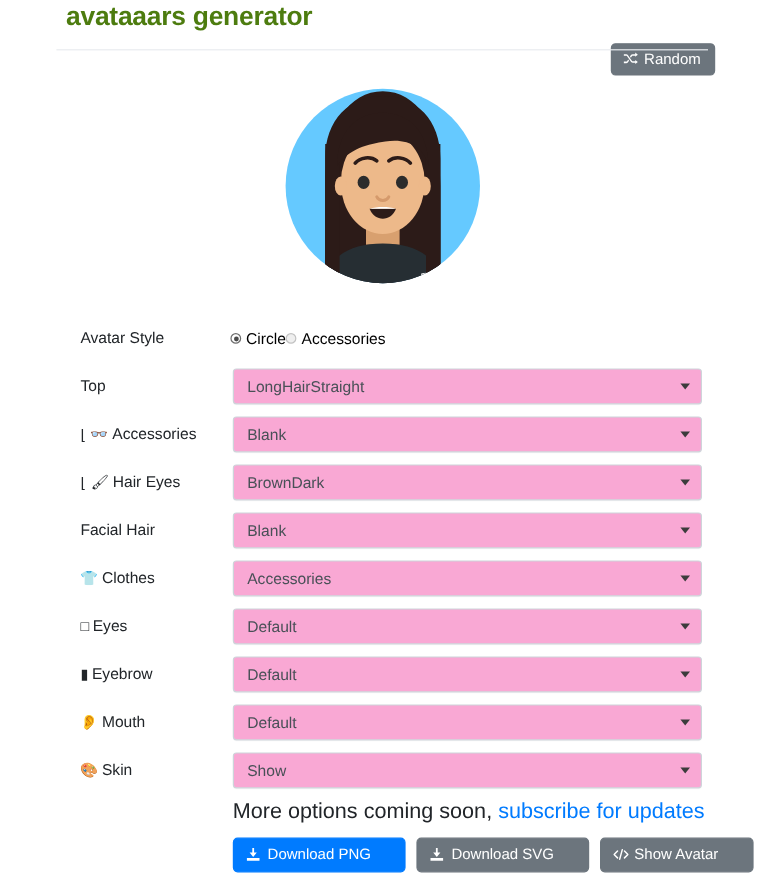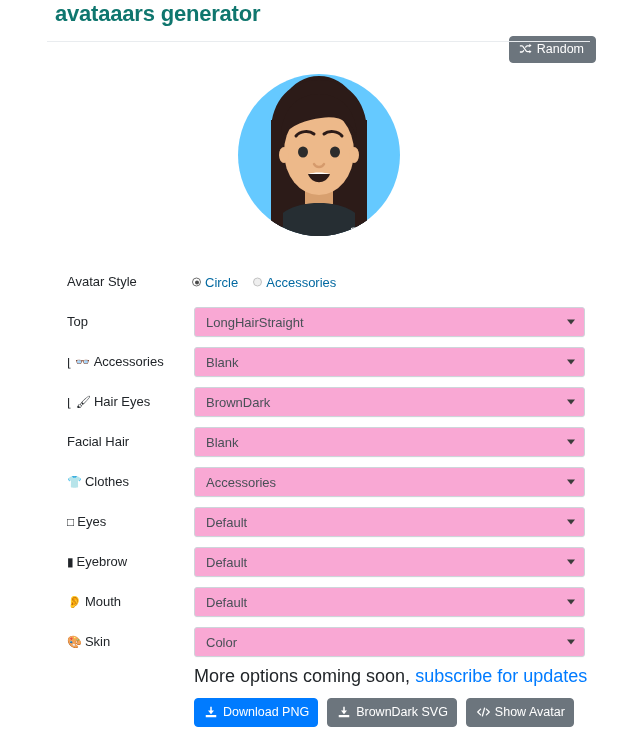--- a/index.html
+++ b/index.html
@@ -27,21 +27,21 @@
     position: relative;
     padding: 0 47px;
     height: 44px;
   }
   .app-title {
     position: absolute;
     left: 55px;
     top: 0px;
     font-size: 22px;
     font-weight: bold;
-    color: #0f766e;
+    color: #4d7c0f;
     letter-spacing: -0.2px;
     line-height: 28px;
     white-space: nowrap;
   }
   .random-btn {
     position: absolute;
     right: 41px;
     top: 0px;
     background: #6c757d;
     color: #ffffff;
@@ -134,23 +134,23 @@
     left: 194px;
     width: 391px;
   }
   .radio-group {
     position: absolute;
     left: 192px;
     top: 50%;
     transform: translateY(-50%);
     display: flex;
     align-items: center;
-    gap: 15px;
+    gap: 0;
     font-size: 13px;
-    color: #0369a1;
+    color: #000000;
   }
   .radio-item {
     display: flex;
     align-items: center;
     gap: 4px;
     cursor: pointer;
     white-space: nowrap;
   }
   .radio {
     width: 9px;
@@ -233,21 +233,21 @@
     top: 32px;
     display: flex;
     gap: 9px;
   }
   .btn {
     border: 1px solid transparent;
     border-radius: 4px;
     font-size: 12.5px;
     font-family: "Liberation Sans", sans-serif;
     color: #ffffff;
-    padding: 6px 8px 7px 10px;
+    padding: 6px 28px 7px 10px;
     line-height: 14px;
     cursor: pointer;
     white-space: nowrap;
     display: flex;
     align-items: center;
     gap: 6px;
   }
   .btn-primary { background: #007bff; border-color: #007bff; }
   .btn-secondary { background: #6c757d; border-color: #6c757d; }
   .btn .ic { display: inline-block; width: 12px; height: 12px; }
@@ -442,21 +442,21 @@
       </div>
     </div>
 
     <div class="row">
       <div class="label">
         <span class="emoji">🎨</span>
         <span>Skin</span>
       </div>
       <div class="control">
         <div class="select">
-          <span>Color</span>
+          <span>Show</span>
           <span class="caret"></span>
         </div>
       </div>
     </div>
 
   </div>
 
   <div class="footer">
     <div class="note">
       <span>More options coming soon, </span><a href="#">subscribe for updates</a>
@@ -473,21 +473,21 @@
         <span>Download PNG</span>
       </button>
 
       <button class="btn btn-secondary">
         <span class="ic">
           <svg width="12" height="12" viewBox="0 0 16 16" fill="#ffffff" aria-hidden="true">
             <path d="M7 1h2v5h3L8 11 4 6h3V1z"></path>
             <path d="M1 12h14v3H1z"></path>
           </svg>
         </span>
-        <span>BrownDark SVG</span>
+        <span>Download SVG</span>
       </button>
 
       <button class="btn btn-secondary">
         <span class="ic code-ic">
           <svg width="13" height="12" viewBox="0 0 18 14" fill="none" stroke="#ffffff" stroke-width="1.7" stroke-linecap="round" stroke-linejoin="round" aria-hidden="true">
             <polyline points="5,3 1,7 5,11"></polyline>
             <polyline points="13,3 17,7 13,11"></polyline>
             <line x1="10.5" y1="1.5" x2="7.5" y2="12.5"></line>
           </svg>
         </span>

